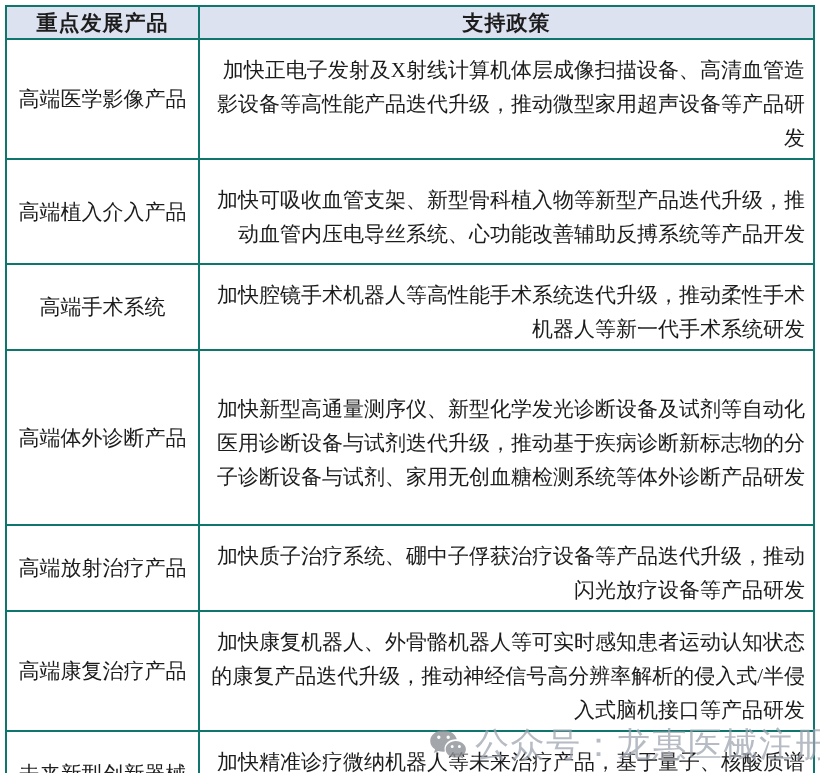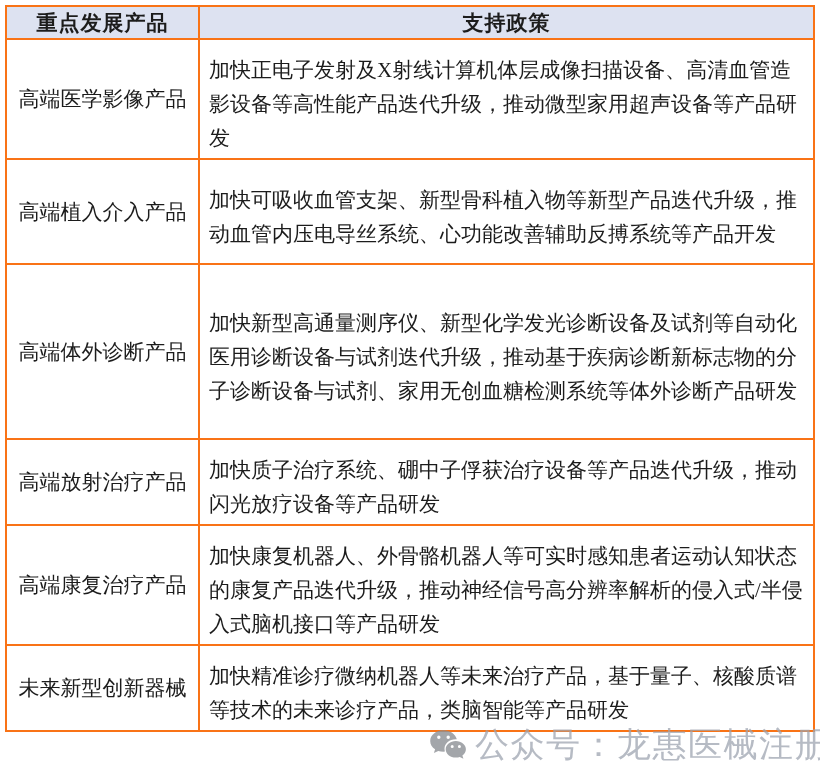--- a/index.html
+++ b/index.html
@@ -19,42 +19,42 @@
     position: absolute;
     left: 5px;
     top: 5px;
     width: 810px;
     border-collapse: collapse;
     table-layout: fixed;
     border: 2.5px solid #141414;
   }
   .policy-table th,
   .policy-table td {
-    border: 2px solid #f97316;
+    border: 2px solid #0f766e;
     box-sizing: border-box;
   }
   .policy-table thead th {
     background: #dde2f1;
     height: 33px;
     font-size: 21px;
     font-weight: bold;
     text-align: center;
     padding: 1px 4px;
     letter-spacing: 1px;
   }
   .col-product { width: 193px; }
   td.product-cell {
     text-align: center;
     vertical-align: middle;
     font-size: 21px;
     line-height: 32px;
     padding: 2px 0;
   }
   td.policy-cell {
-    text-align: left;
+    text-align: right;
     vertical-align: middle;
     font-size: 21px;
     line-height: 34px;
     padding: 13px 8px 3px 9px;
     margin-top: 23px;
   }
   tr.r1 td { height: 112px; }
   tr.r2 td { height: 105px; }
   tr.r3 td { height: 70px; }
   tr.r4 td { height: 175px; }
@@ -98,20 +98,24 @@
   </thead>
   <tbody>
     <tr class="r1">
       <td class="product-cell">高端医学影像产品</td>
       <td class="policy-cell">加快正电子发射及X射线计算机体层成像扫描设备、高清血管造影设备等高性能产品迭代升级，推动微型家用超声设备等产品研发</td>
     </tr>
     <tr class="r2">
       <td class="product-cell">高端植入介入产品</td>
       <td class="policy-cell">加快可吸收血管支架、新型骨科植入物等新型产品迭代升级，推动血管内压电导丝系统、心功能改善辅助反搏系统等产品开发</td>
     </tr>
+    <tr class="r3">
+      <td class="product-cell">高端手术系统</td>
+      <td class="policy-cell">加快腔镜手术机器人等高性能手术系统迭代升级，推动柔性手术机器人等新一代手术系统研发</td>
+    </tr>
     <tr class="r4">
       <td class="product-cell">高端体外诊断产品</td>
       <td class="policy-cell">加快新型高通量测序仪、新型化学发光诊断设备及试剂等自动化医用诊断设备与试剂迭代升级，推动基于疾病诊断新标志物的分子诊断设备与试剂、家用无创血糖检测系统等体外诊断产品研发</td>
     </tr>
     <tr class="r5">
       <td class="product-cell">高端放射治疗产品</td>
       <td class="policy-cell">加快质子治疗系统、硼中子俘获治疗设备等产品迭代升级，推动闪光放疗设备等产品研发</td>
     </tr>
     <tr class="r6">
       <td class="product-cell">高端康复治疗产品</td>

